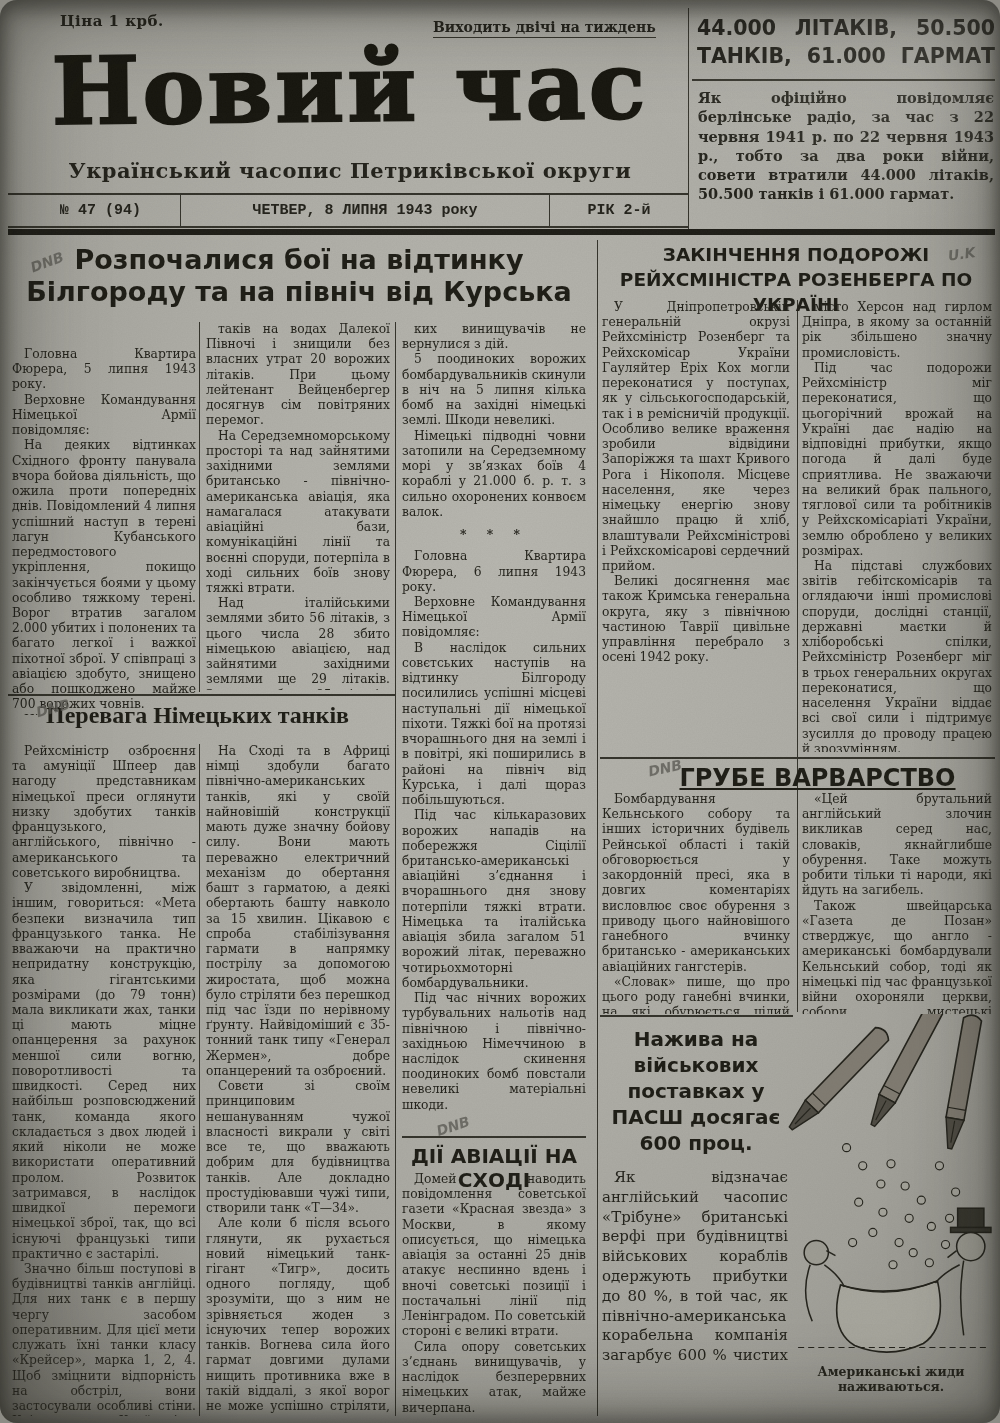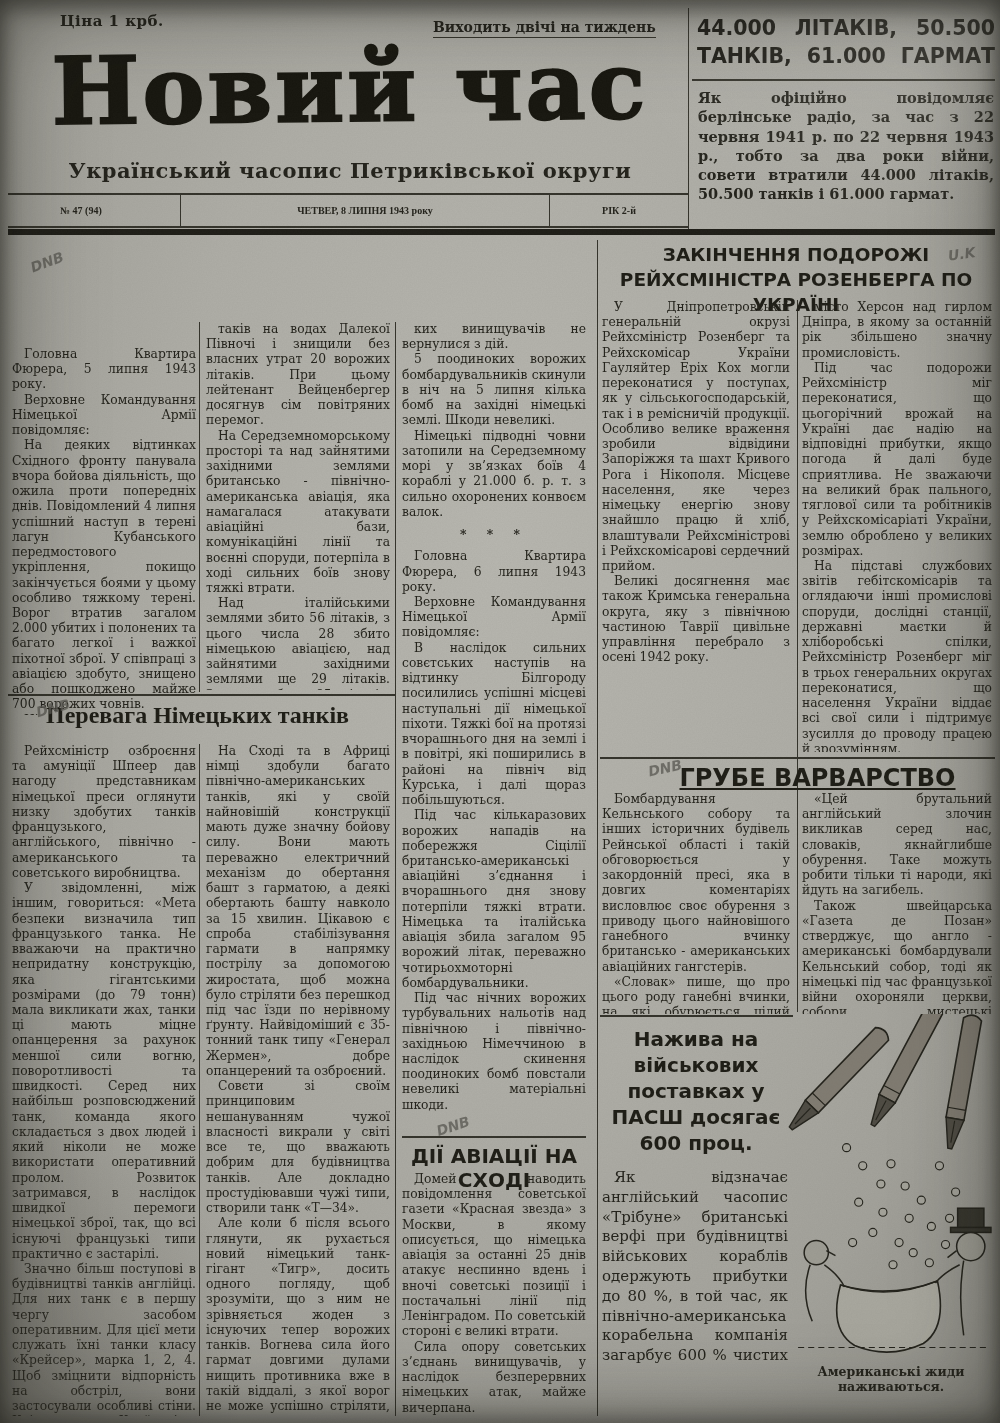--- a/index.html
+++ b/index.html
@@ -3,34 +3,34 @@
 <meta charset="utf-8">
 <style>
   :root{
     --serif:"DejaVu Serif","Liberation Serif",serif;
     --sans:"DejaVu Sans","Liberation Sans",sans-serif;
     --ink:#23221b;
     --rule:#33322a;
   }
   html,body{margin:0;padding:0;width:1000px;height:1423px;background:#8d8c85;}
   .page{position:relative;width:1000px;height:1423px;overflow:hidden;color:var(--ink);
-    background:radial-gradient(ellipse at 50% 38%, #b8b7b0 0%, #afaea7 45%, #a3a29b 75%, #8f8e87 100%);}
+    background:radial-gradient(ellipse at 50% 38%, #b8b7b0 0%, #afaea7 45%, #a3a29b 75%, #8f8e87 100%);border-radius:17px;}
   .page::after{content:"";position:absolute;inset:0;z-index:60;pointer-events:none;
     box-shadow:inset 0 0 95px rgba(30,30,24,.50), inset 0 10px 20px rgba(18,18,14,.45), inset 0 -8px 22px rgba(25,25,20,.35);}
   .grain{position:absolute;inset:0;z-index:55;pointer-events:none;}
   .stain{position:absolute;pointer-events:none;z-index:1;}
 
   .price{position:absolute;left:60px;top:14px;font:bold 15px/1 var(--serif);letter-spacing:.5px;}
   .freq{position:absolute;left:433px;top:20px;font:bold 14px/1 var(--serif);padding-bottom:3px;border-bottom:1px solid var(--rule);white-space:nowrap;}
   .masthead{position:absolute;left:40px;top:42px;width:620px;text-align:center;
     font-family:var(--serif);font-weight:bold;font-size:93px;line-height:1.02;letter-spacing:3px;
     color:#17160f;-webkit-text-stroke:2px #17160f;transform:rotate(-.6deg);}
   .subtitle{position:absolute;left:45px;top:160px;width:610px;text-align:center;font:bold 21px/1 var(--serif);letter-spacing:.5px;}
   .issue-row{position:absolute;left:8px;top:193px;width:680px;height:31px;display:flex;align-items:stretch;
-    border-top:2px solid var(--rule);border-bottom:2px solid var(--rule);font-family:Liberation Serif, serif;font-weight:bold;font-size:10px;}
+    border-top:2px solid var(--rule);border-bottom:2px solid var(--rule);font-family:Liberation Mono, monospace;font-weight:bold;font-size:15px;}
   .issue-no{width:172px;padding-left:52px;box-sizing:border-box;display:flex;align-items:center;}
   .issue-date{flex:1;border-left:1px solid var(--rule);border-right:1px solid var(--rule);display:flex;align-items:center;justify-content:center;}
   .issue-vol{width:138px;display:flex;align-items:center;justify-content:center;}
   .bar{position:absolute;left:8px;top:229px;width:987px;height:6px;background:#1e1d17;}
 
   .losses-hl{position:absolute;left:697px;top:15px;width:298px;font-family:var(--sans);font-weight:bold;font-size:20.5px;line-height:1.35;color:#1b1a14;}
   .losses-hl div{text-align:justify;text-align-last:justify;}
   .losses-body{position:absolute;left:698px;top:88px;width:296px;font:bold 14.5px/1.33 var(--serif);text-align:justify;}
 
   .hl{position:absolute;font-family:var(--sans);font-weight:bold;text-align:center;color:#1d1c15;}
@@ -73,20 +73,21 @@
   </div>
   <div class="hrule" style="left:692px;top:79px;width:303px;"></div>
   <div class="losses-body">Як офіційно повідомляє берлінське радіо, за час з 22 червня 1941 р. по 22 червня 1943 р., тобто за два роки війни, совети втратили 44.000 літаків, 50.500 танків і 61.000 гармат.</div>
 
   <div class="vr" style="left:199px;top:322px;height:370px;"></div>
   <div class="vr" style="left:199px;top:744px;height:672px;"></div>
   <div class="vr" style="left:395px;top:322px;height:1094px;"></div>
   <div class="vr" style="left:597px;top:240px;height:1176px;"></div>
   <div class="vr" style="left:797px;top:300px;height:712px;"></div>
 
+  <div class="hl" style="left:10px;top:244px;width:578px;font-size:27px;line-height:1.2;">Розпочалися бої на відтинку Білгороду та на північ від Курська</div>
   <div class="col" style="left:12px;top:322px;width:184px;height:368px;margin-top:25px;">
       <p>Головна Квартира Фюрера, 5 липня 1943 року.</p>
       <p>Верховне Командування Німецької Армії повідомляє:</p>
       <p>На деяких відтинках Східного фронту панувала вчора бойова діяльність, що ожила проти попередніх днів. Повідомлений 4 липня успішний наступ в терені лагун Кубанського передмостового укріплення, покищо закінчується боями у цьому особливо тяжкому терені. Ворог втратив загалом 2.000 убитих і полонених та багато легкої і важкої піхотної зброї. У співпраці з авіацією здобуто, знищено або пошкоджено майже 700 ворожих човнів.</p>
       <p>Німецькі винищувачі відбили минулої ночі спробу нальоту одного ворожого з’єднання торпедоносних лі-</p>
     </div>
   <div class="col" style="left:206px;top:322px;width:184px;height:368px;">
       <p>таків на водах Далекої Півночі і знищили без власних утрат 20 ворожих літаків. При цьому лейтенант Вейценбергер досягнув сім повітряних перемог.</p>
       <p>На Середземноморському просторі та над зайнятими західними землями британсько - північно-американська авіація, яка намагалася атакувати авіаційні бази, комунікаційні лінії та воєнні споруди, потерпіла в ході сильних боїв знову тяжкі втрати.</p>
       <p>Над італійськими землями збито 56 літаків, з цього числа 28 збито німецькою авіацією, над зайнятими західними землями ще 29 літаків. Загалом збито 85 літаків, переважно важких чотирьохмоторних бомбардувальників. 9 німець-</p>
@@ -95,21 +96,21 @@
     <div>
         <p>ких винищувачів не вернулися з дій.</p>
         <p>5 поодиноких ворожих бомбардувальників скинули в ніч на 5 липня кілька бомб на західні німецькі землі. Шкоди невеликі.</p>
         <p>Німецькі підводні човни затопили на Середземному морі у зв’язках боїв 4 кораблі у 21.000 б. р. т. з сильно охоронених конвоєм валок.</p>
       </div>
     <div class="dinkus">*  *  *</div>
     <div>
         <p>Головна Квартира Фюрера, 6 липня 1943 року.</p>
         <p>Верховне Командування Німецької Армії повідомляє:</p>
         <p>В наслідок сильних совєтських наступів на відтинку Білгороду посилились успішні місцеві наступальні дії німецької піхоти. Тяжкі бої на протязі вчорашнього дня на землі і в повітрі, які поширились в районі на північ від Курська, і далі щораз побільшуються.</p>
-        <p>Під час кількаразових ворожих нападів на побережжя Сіцілії британсько-американські авіаційні з’єднання і вчорашнього дня знову потерпіли тяжкі втрати. Німецька та італійська авіація збила загалом 95 ворожий літак, переважно чотирьохмоторні бомбардувальники.</p>
+        <p>Під час кількаразових ворожих нападів на побережжя Сіцілії британсько-американські авіаційні з’єднання і вчорашнього дня знову потерпіли тяжкі втрати. Німецька та італійська авіація збила загалом 51 ворожий літак, переважно чотирьохмоторні бомбардувальники.</p>
         <p>Під час нічних ворожих турбувальних нальотів над північною і північно-західньою Німеччиною в наслідок скинення поодиноких бомб повстали невеликі матеріальні шкоди.</p>
       </div>
   </div>
 
   <div class="hrule" style="left:8px;top:694px;width:387px;"></div>
   <div class="hl" style="left:4px;top:702px;width:387px;font-size:24px;font-family:Liberation Serif, serif;">Перевага Німецьких танків</div>
   <div class="col" style="left:12px;top:744px;width:184px;height:672px;">
       <p>Рейхсміністр озброєння та амуніції Шпеер дав нагоду представникам німецької преси оглянути низку здобутих танків французького, англійського, північно - американського та советського виробництва.</p>
       <p>У звідомленні, між іншим, говориться: «Мета безпеки визначила тип французького танка. Не вважаючи на практично непридатну конструкцію, яка гігантськими розмірами (до 79 тонн) мала викликати жах, танки ці мають міцне опанцерення за рахунок меншої сили вогню, поворотливості та швидкості. Серед них найбільш розповсюджений танк, команда якого складається з двох людей і який ніколи не може використати оперативний пролом. Розвиток затримався, в наслідок швидкої перемоги німецької зброї, так, що всі існуючі французькі типи практично є застарілі.</p>
       <p>Значно більш поступові в будівництві танків англійці. Для них танк є в першу чергу засобом оперативним. Для цієї мети служать їхні танки класу «Крейсер», марка 1, 2, 4. Щоб зміцнити відпорність на обстріл, вони застосували особливі стіни. Крім типу «Крейсерів», розвинено теж піхотні танки, серед яких найпоширеніші типу «Черчіль», які попали в німецькі руки, коли їх розбито під час десанту біля Дієпп.</p>

